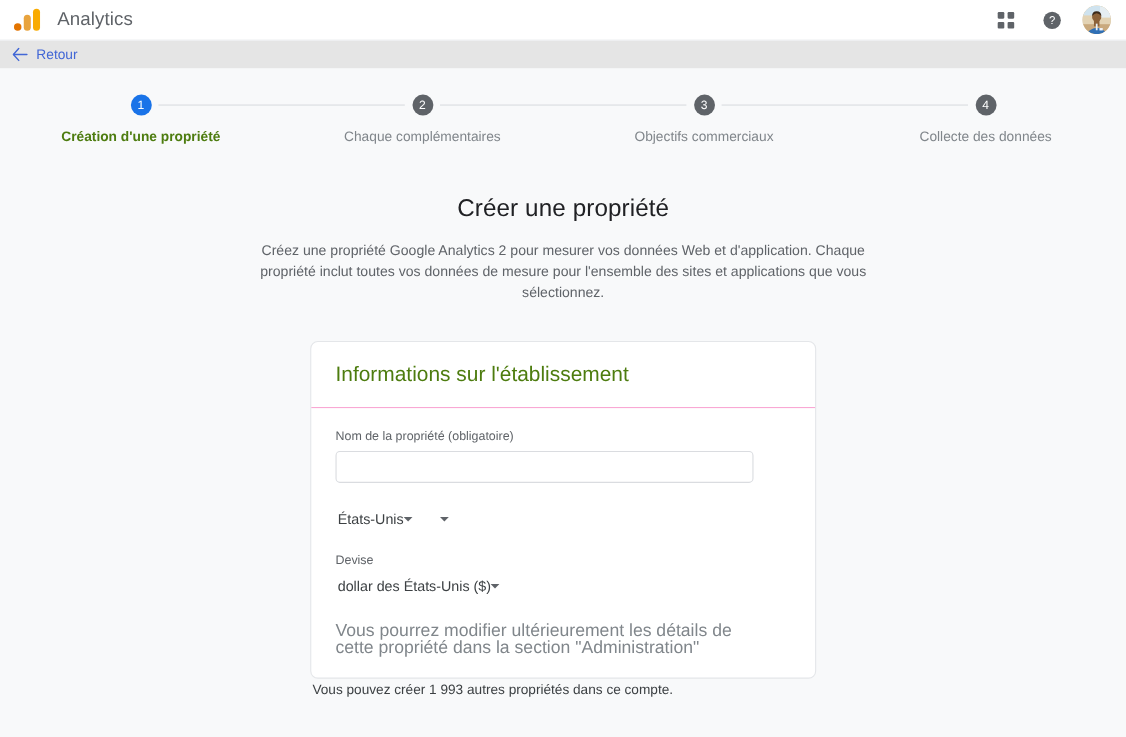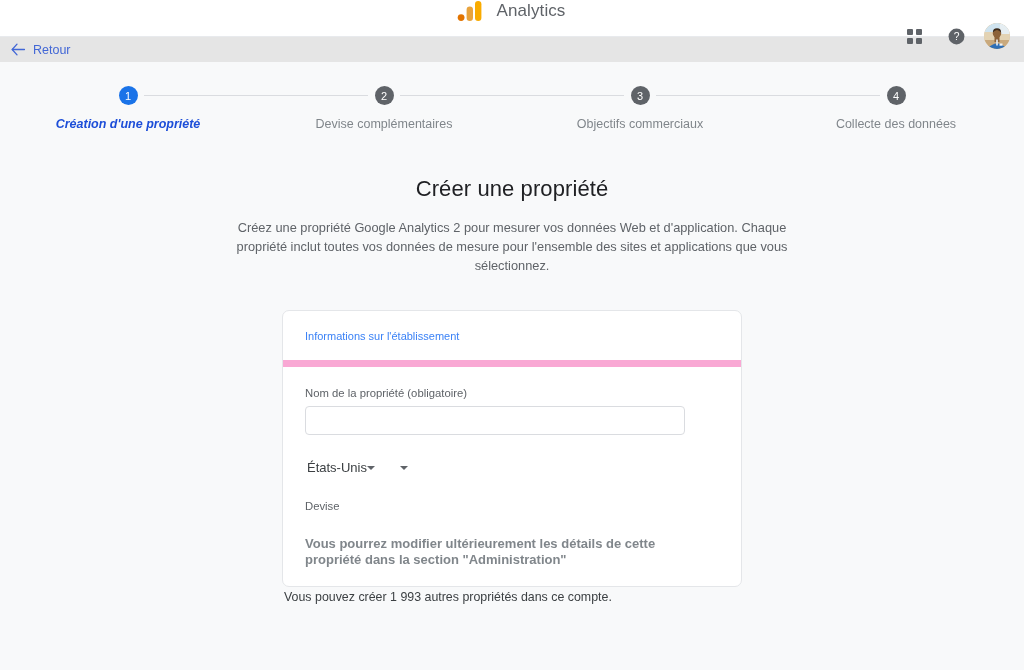--- a/index.html
+++ b/index.html
@@ -18,21 +18,20 @@
 
   
   .topbar {
     height: 37px;
     background: #ffffff;
     border-bottom: 1px solid #e8eaed;
     display: flex;
     align-items: center;
     padding: 0 14px 0 12px;
     position: relative;
-    flex-direction: column;
   }
   .brand {
     display: flex;
     align-items: center;
     gap: 14px;
   }
   .ga-logo {
     width: 26px; height: 22px;
     display: block;
   }
@@ -138,23 +137,22 @@
     z-index: 1;
   }
   .step:last-child .step-line { display: none; }
   .step-label {
     margin-top: 12px;
     font-size: 12.5px;
     color: #80868b;
     white-space: nowrap;
   }
   .step.active .step-label {
-    color: #1d4ed8;
+    color: #4d7c0f;
     font-weight: 700;
-    font-style: italic;
   }
 
   
   .main { padding-top: 28px; }
   .page-title {
     text-align: center;
     font-size: 22px;
     font-weight: 400;
     color: #202124;
     margin: 0 0 16px 0;
@@ -172,23 +170,23 @@
   
   .card {
     width: 460px;
     margin: 35px auto 0 auto;
     background: #ffffff;
     border: 1px solid #e4e6e9;
     border-radius: 7px;
   }
   .card-header {
     padding: 19px 22px 18px 22px;
-    border-bottom: 7px solid #f9a8d4;
-    font-size: 11px;
-    color: #3b82f6;
+    border-bottom: 1px solid #f9a8d4;
+    font-size: 19px;
+    color: #4d7c0f;
   }
   .card-body { padding: 20px 22px 18px 22px; }
 
   .field-label {
     font-size: 11.3px;
     color: #5f6368;
     margin-bottom: 7px;
     display: flex;
     align-items: center;
     gap: 6px;
@@ -232,25 +230,24 @@
   .caret {
     width: 0; height: 0;
     border-left: 4px solid transparent;
     border-right: 4px solid transparent;
     border-top: 4px solid #5f6368;
     display: inline-block;
   }
 
   .card-note {
     margin-top: 24px;
-    font-size: 13px;
+    font-size: 16px;
     line-height: 16px;
     color: #80868b;
     max-width: 372px;
-    font-weight: bold;
   }
 
   
   .footer-wrap {
     width: 460px;
     margin: 0 auto;
     padding-left: 2px;
   }
   .quota-text {
     margin-top: 3px;
@@ -327,21 +324,21 @@
 
     <div class="step active">
       <div class="step-line"></div>
       <div class="step-dot">1</div>
       <div class="step-label">Création d'une propriété</div>
     </div>
 
     <div class="step">
       <div class="step-line"></div>
       <div class="step-dot">2</div>
-      <div class="step-label">Devise complémentaires</div>
+      <div class="step-label">Chaque complémentaires</div>
     </div>
 
     <div class="step">
       <div class="step-line"></div>
       <div class="step-dot">3</div>
       <div class="step-label">Objectifs commerciaux</div>
     </div>
 
     <div class="step">
 
@@ -373,20 +370,26 @@
             <span class="caret"></span>
           </span>
           <span class="select">
             <span class="caret"></span>
           </span>
         </div>
       </div>
 
       <div class="field-group">
         <div class="field-label">Devise</div>
+        <div class="select-row">
+          <span class="select">
+            <span>dollar des États-Unis ($)</span>
+            <span class="caret"></span>
+          </span>
+        </div>
       </div>
 
       <div class="card-note">Vous pourrez modifier ultérieurement les détails de cette propriété dans la section "Administration"</div>
     </div>
   </div>
 
   <div class="footer-wrap">
     <div class="quota-text">Vous pouvez créer 1 993 autres propriétés dans ce compte.</div>
 
   </div>

